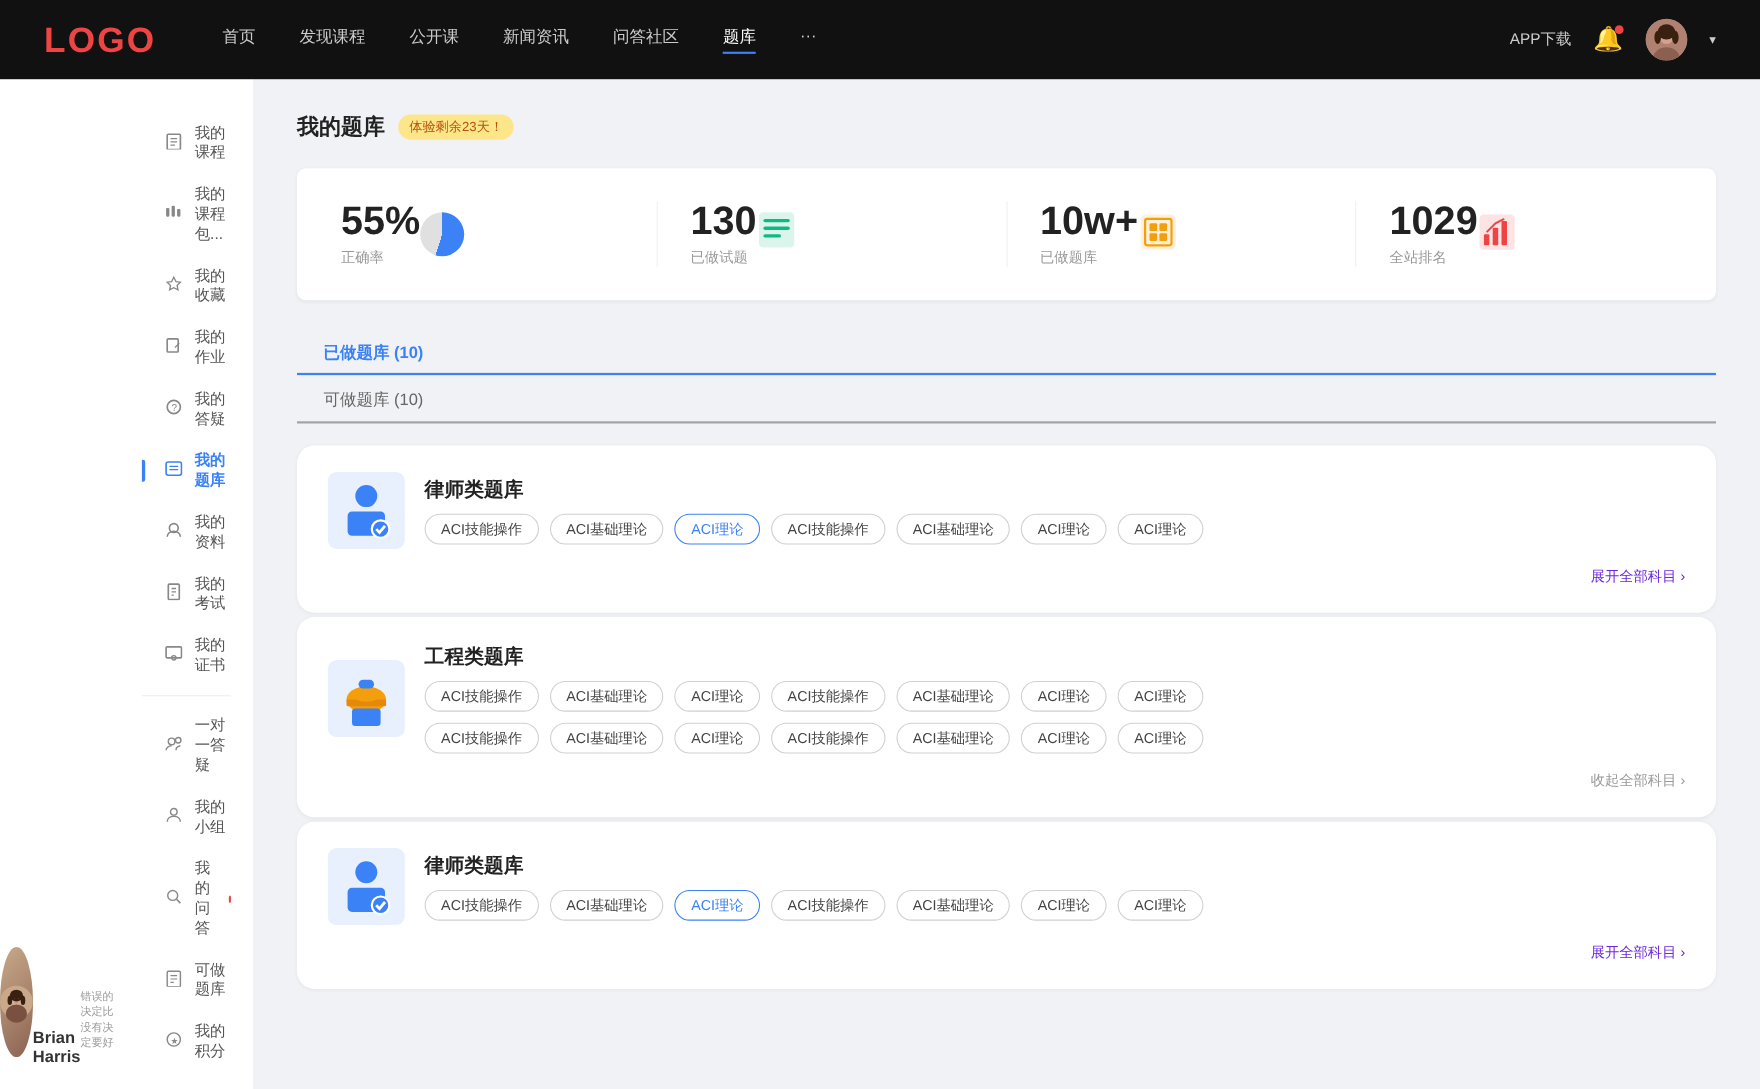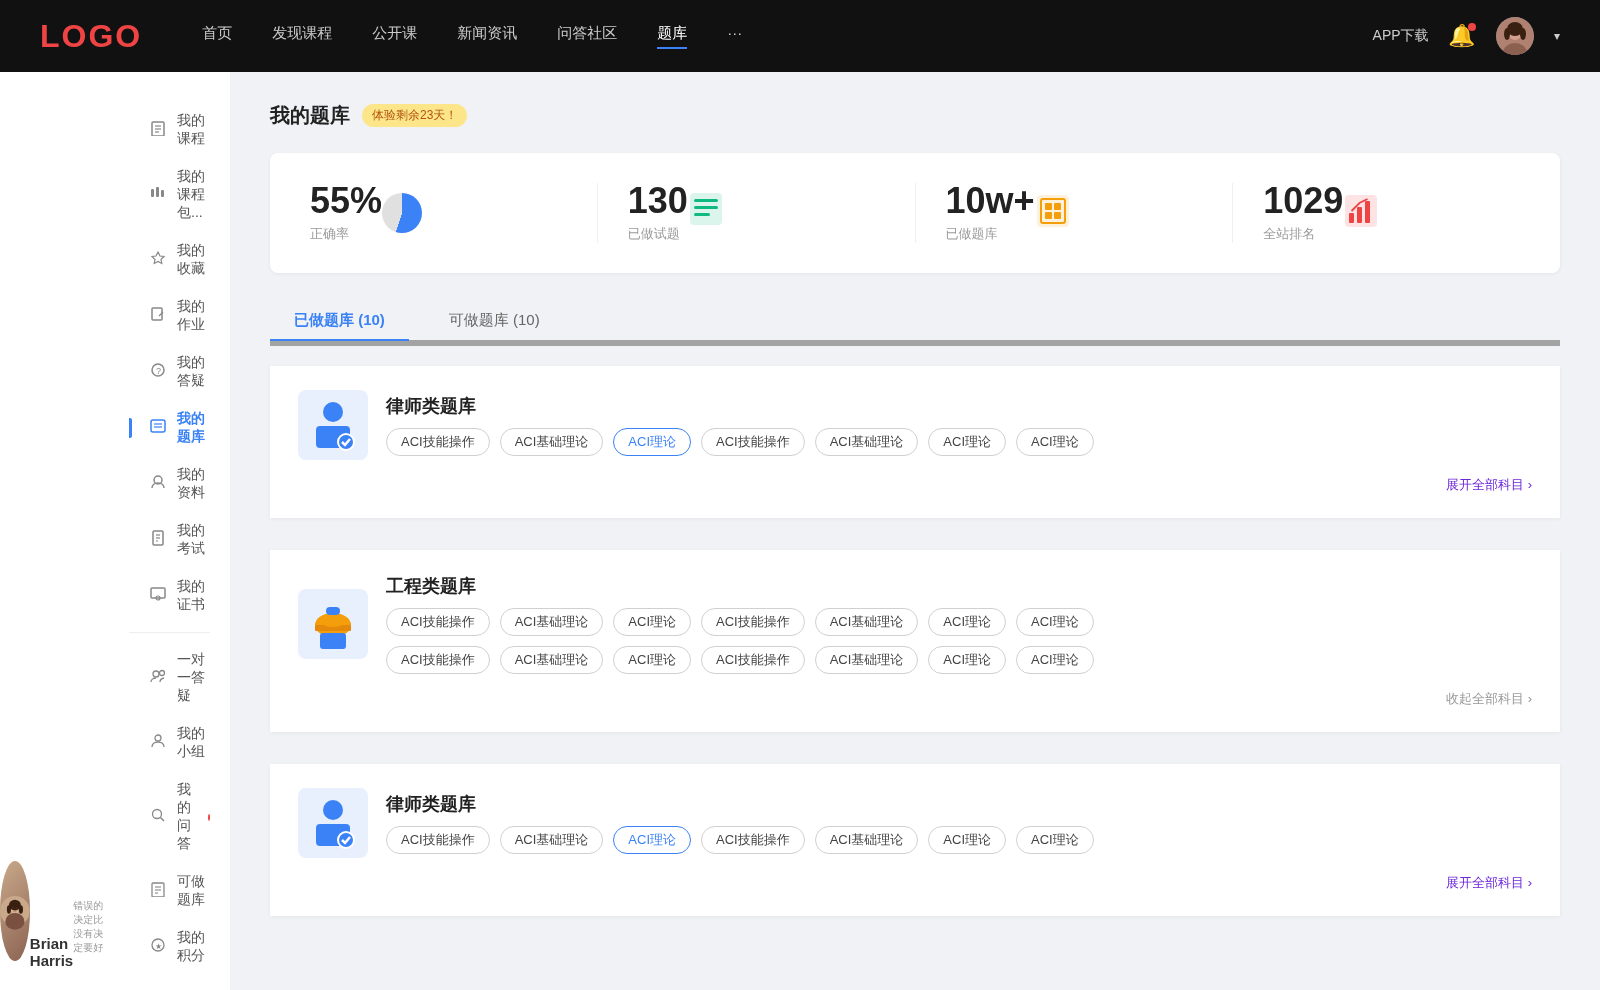--- a/index.html
+++ b/index.html
@@ -104,36 +104,36 @@
       flex: 1; display: flex; align-items: center; 
       border-right: 1px solid #f0f0f0;
       padding-right: 30px; margin-right: 30px;
     }
     .stat-item:last-child { border-right: none; padding-right: 0; margin-right: 0; }
     .stat-value { font-size: 36px; font-weight: 700; color: #222; line-height: 1; }
     .stat-label { font-size: 13px; color: #999; margin-top: 6px; }
 
     
     .content-tabs {
-      display: flex; gap: 16px; margin-bottom: 20px; border-bottom: 6px solid #a3a3a3;
+      display: flex; gap: 4px; margin-bottom: 20px; border-bottom: 2px solid #a3a3a3; flex-direction: column;
     }
     .content-tab {
       padding: 10px 24px; font-size: 15px; cursor: pointer; color: #666;
       position: relative;
     }
     .content-tab.active { color: #3b82f6; font-weight: 600; }
     .content-tab.active::after {
       content: '';
       position: absolute; bottom: -1px; left: 0; right: 0;
       height: 2px; background: #3b82f6;
     }
 
     
     .bank-section {
-      background: #fff; border-radius: 0; margin-bottom: 32px;
+      background: #fff; border-radius: 16px; margin-bottom: 4px;
       padding: 24px 28px;
       box-shadow: 0 1px 4px rgba(0,0,0,0.05);
     }
     .bank-section-header {
       display: flex; align-items: center; gap: 18px; margin-bottom: 16px;
     }
     .bank-icon-wrap {
       width: 70px; height: 70px; background: #e8f0fe; border-radius: 8px;
       display: flex; align-items: center; justify-content: center; flex-shrink: 0;
     }

